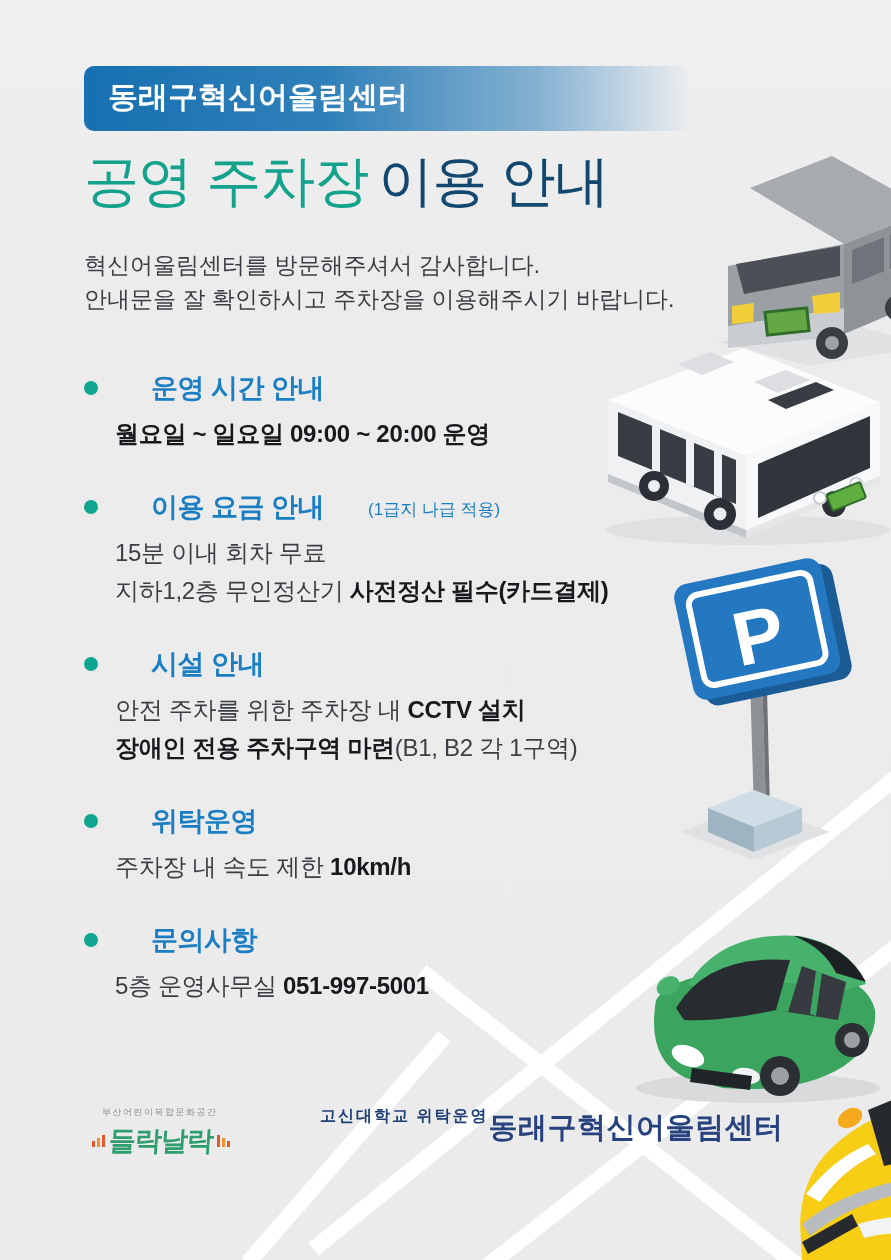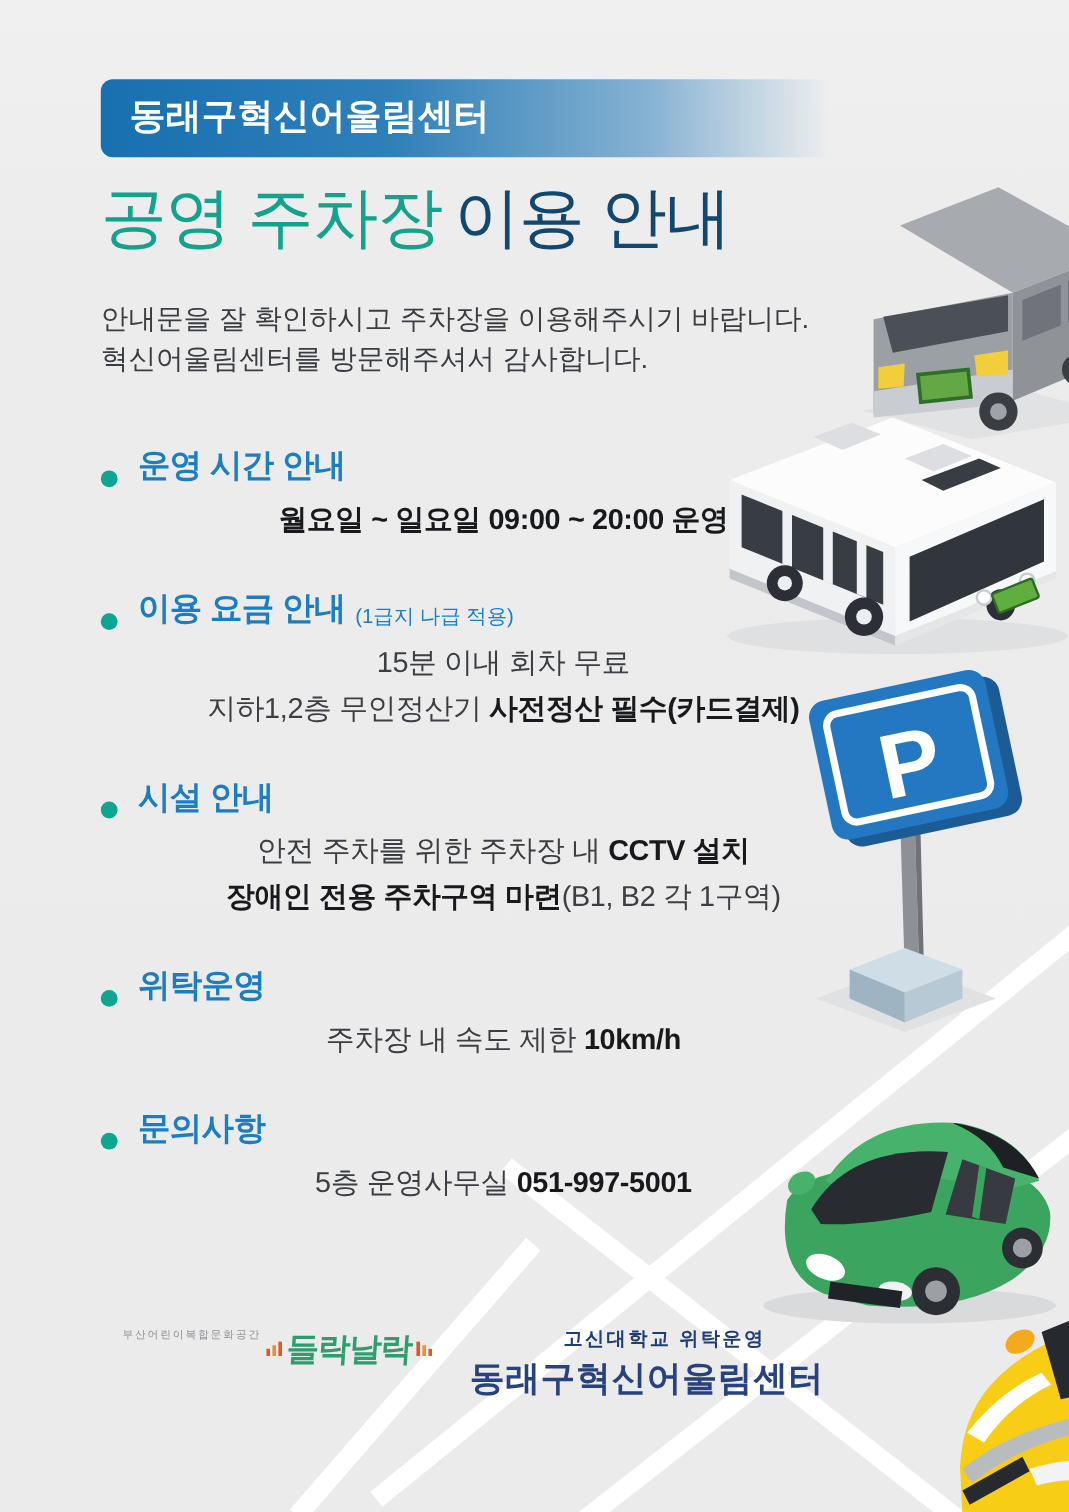--- a/index.html
+++ b/index.html
@@ -19,42 +19,42 @@
   .content{position:absolute;left:84px;top:66px;width:640px;z-index:2;}
   .badge{display:inline-block;min-width:560px;border-radius:10px;padding:11px 24px 13px;
          background:linear-gradient(90deg,#1770b1 0%,#2f80b9 40%,#86b2d2 75%,rgba(230,235,239,0) 100%);
          color:#fff;font-size:30px;font-weight:700;letter-spacing:0px;}
   .title{margin-top:22px;font-size:55px;font-weight:400;letter-spacing:-1px;line-height:1.05;white-space:nowrap;}
   .title .hl{color:#13a28b;}
   .title .rest{color:#12486f;margin-left:10px;}
   .intro{margin-top:16px;font-size:23px;line-height:34px;color:#3a3d41;}
   .sections{margin-top:54px;}
   .sec{margin-bottom:36px;}
-  .sec-head{display:flex;align-items:flex-end;margin-bottom:9px;}
+  .sec-head{display:flex;align-items:center;margin-bottom:9px;gap:36px;}
   .bullet{width:14px;height:14px;border-radius:50%;background:#0fa591;margin-right:17px;flex:0 0 auto;}
   .sec-head h2{margin:0;font-size:27px;font-weight:800;color:#1b7ec2;letter-spacing:-0.5px;}
   .sec-note{font-size:17px;font-weight:400;color:#1b7ec2;margin-left:8px;padding-top:5px;}
   .sec-body{padding-left:31px;}
-  .line{margin:0;font-size:24px;line-height:38px;color:#3b3e42;letter-spacing:-0.3px;white-space:nowrap;text-align:center;}
+  .line{margin:0;font-size:24px;line-height:38px;color:#3b3e42;letter-spacing:-0.3px;white-space:nowrap;}
   .seg.b{font-weight:700;color:#17191c;}
   
   .footer{position:absolute;left:88px;top:1106px;display:flex;align-items:flex-start;z-index:2;}
-  .logo-left{display:flex;flex-direction:row;}
+  .logo-left{display:flex;flex-direction:column;}
   .logo-left .tiny{font-size:9px;color:#8d9094;letter-spacing:1.5px;margin-bottom:4px;margin-left:14px;}
   .dlnl{display:flex;align-items:center;}
   .dlnl .name{font-size:27px;font-weight:800;color:#2f9e6e;letter-spacing:-1px;transform:skewX(-4deg);}
   .ticks{display:flex;align-items:flex-end;gap:2px;margin:0 4px;}
   .ticks i{display:block;width:3px;background:#e2572e;}
   .ticks.l i:nth-child(1){height:6px;background:#e2572e;}
   .ticks.l i:nth-child(2){height:9px;background:#ef8f2d;}
   .ticks.l i:nth-child(3){height:12px;background:#e2572e;}
   .ticks.r i:nth-child(1){height:12px;}
   .ticks.r i:nth-child(2){height:9px;background:#ef8f2d;}
   .ticks.r i:nth-child(3){height:6px;}
-  .logo-right{margin-left:28px;display:flex;flex-direction:column;}
+  .logo-right{margin-left:8px;display:flex;flex-direction:row;}
   .logo-right .oper{font-size:16px;font-weight:800;color:#1f3e73;letter-spacing:2px;margin-left:78px;}
   .logo-right .org{font-size:29px;font-weight:800;color:#27427e;letter-spacing:0.5px;margin-top:2px;}
 </style>
 </head>
 <body>
 
 <div class="poster">
 
   <div class="stripe s1"></div>
   <div class="stripe s2"></div>
@@ -156,22 +156,22 @@
     </svg>
   </div>
 
   <div class="content">
 
     <div class="badge">동래구혁신어울림센터</div>
 
     <h1 class="title"><span class="hl">공영 주차장</span><span class="rest">이용 안내</span></h1>
 
     <div class="intro">
+      <div>혁신어울림센터를 방문해주셔서 감사합니다.</div>
       <div>안내문을 잘 확인하시고 주차장을 이용해주시기 바랍니다.</div>
-      <div>혁신어울림센터를 방문해주셔서 감사합니다.</div>
     </div>
 
     <div class="sections">
 
       <div class="sec">
         <div class="sec-head">
           <span class="bullet"></span>
           <h2>운영 시간 안내</h2>
         </div>
         <div class="sec-body">

